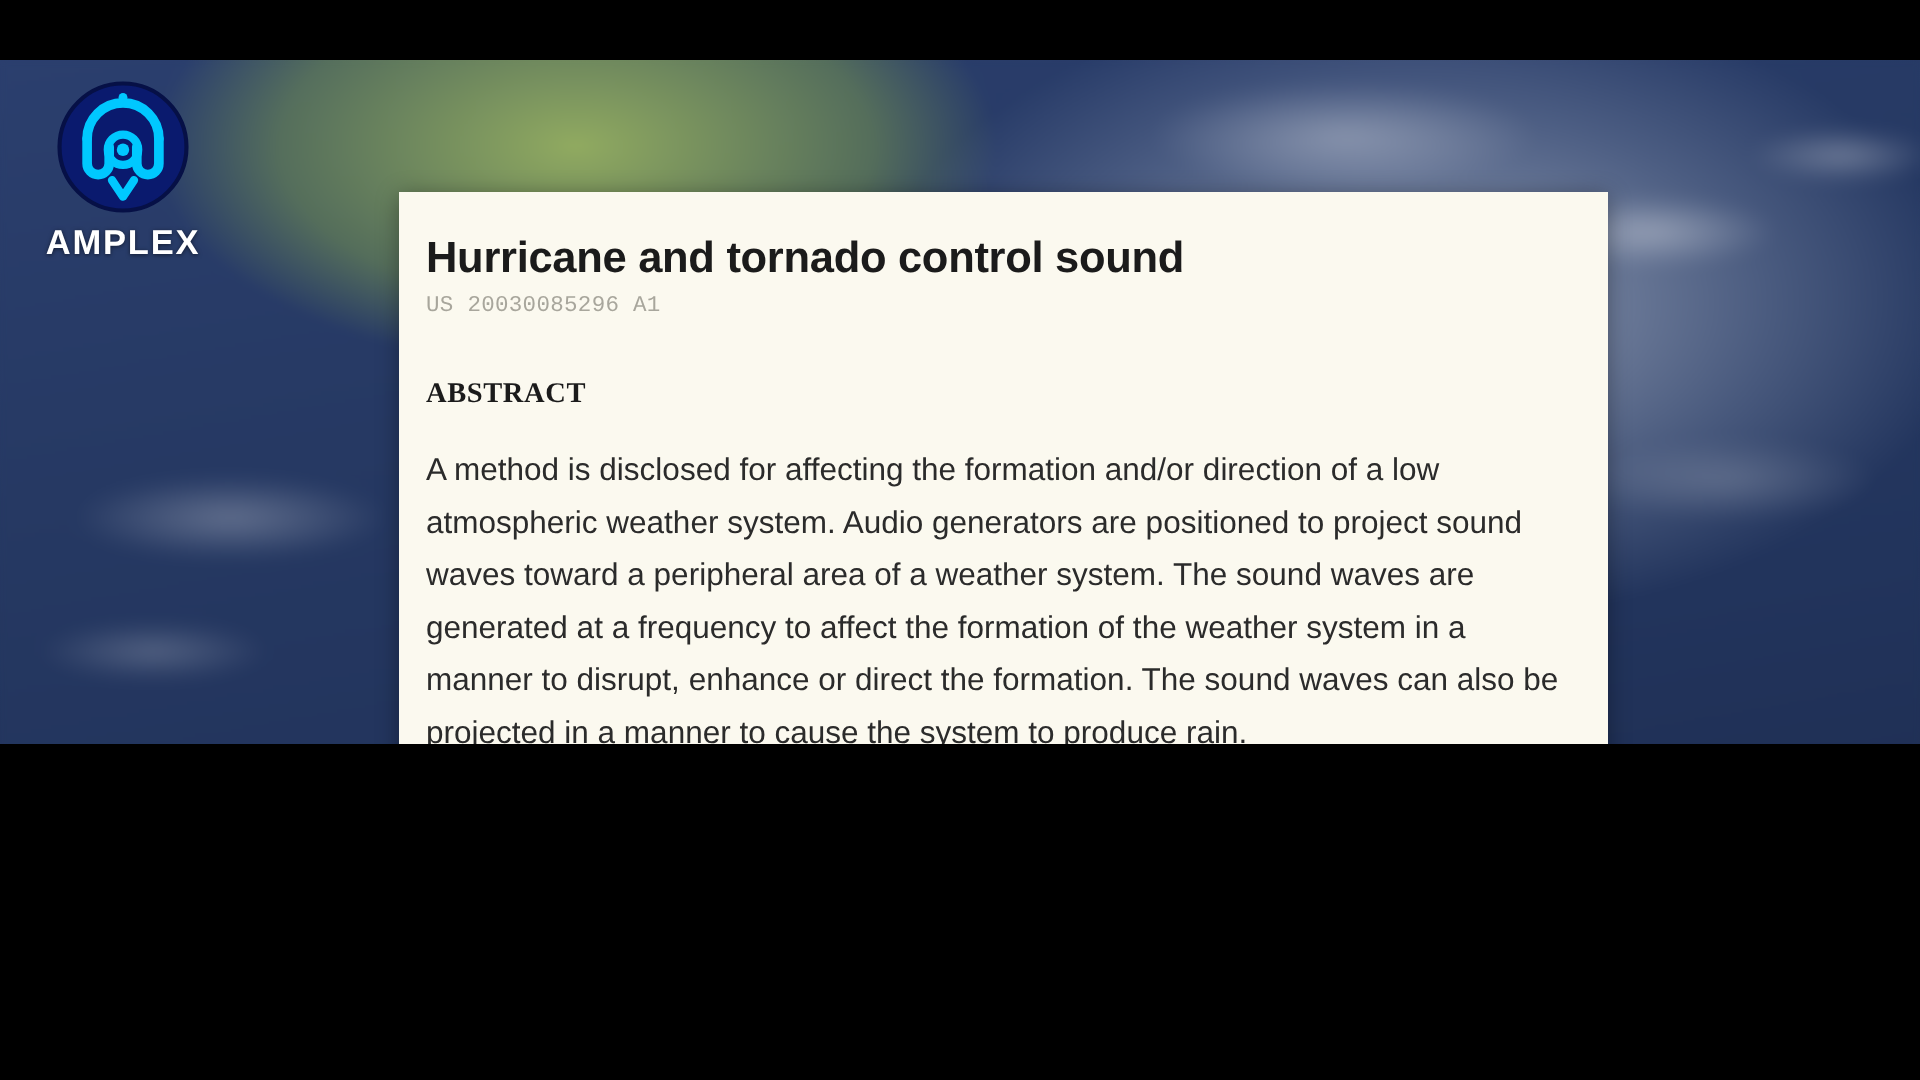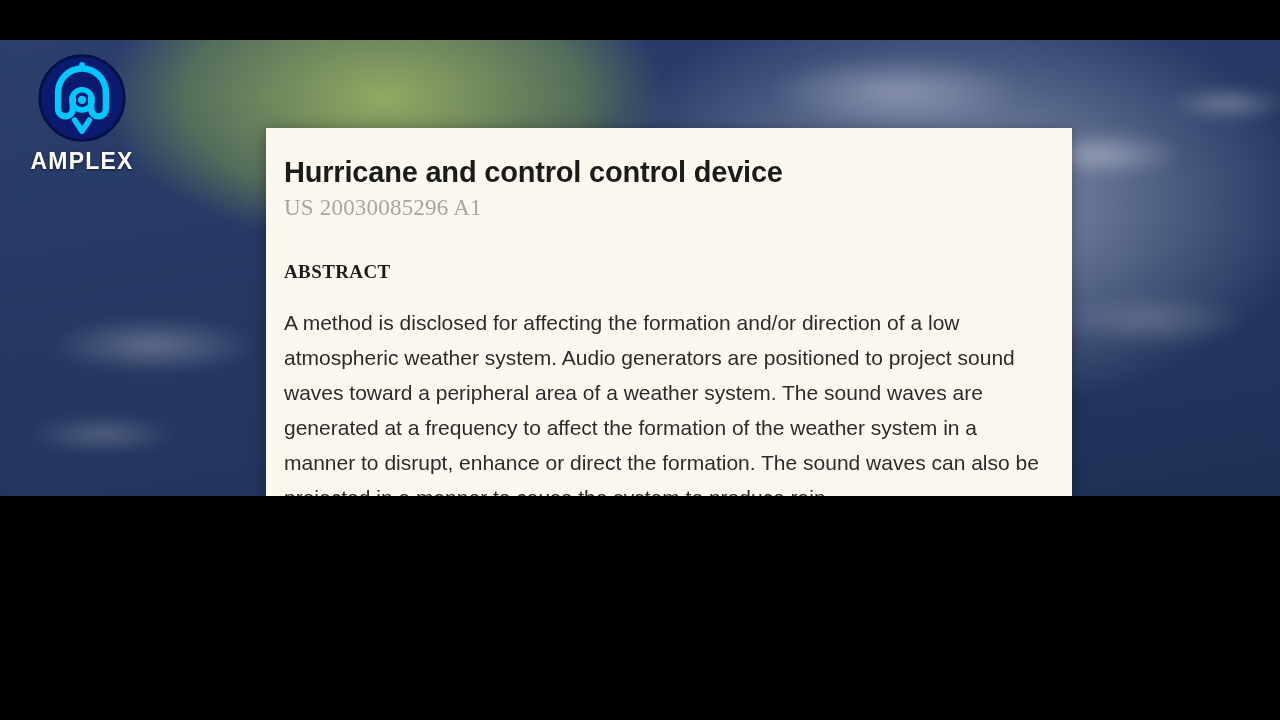--- a/index.html
+++ b/index.html
@@ -111,22 +111,22 @@
   .card-title {
     font-family: "Liberation Sans", sans-serif;
     font-size: 29px;
     font-weight: bold;
     color: #1b1b1b;
     margin: 0 0 6px 0;
     padding-left: 0;
     letter-spacing: -0.2px;
   }
   .card-subtitle {
-    font-family: Liberation Serif, serif;
-    font-size: 23px;
+    font-family: Liberation Mono, monospace;
+    font-size: 15px;
     color: #a8a69c;
     margin: 0 0 40px 0;
     letter-spacing: 0.2px;
   }
   .abstract-heading {
     font-family: "Liberation Serif", serif;
     font-size: 19px;
     font-weight: bold;
     color: #1b1b1b;
     letter-spacing: 0.4px;
@@ -179,21 +179,21 @@
         <path d="M24 44 L24 62 a8 8 0 0 0 16 0 L40 50" fill="none" stroke="#00c8ff" stroke-width="7" stroke-linecap="round"></path>
         <path d="M76 44 L76 62 a8 8 0 0 1 -16 0 L60 50" fill="none" stroke="#00c8ff" stroke-width="7" stroke-linecap="round"></path>
         <circle cx="50" cy="52" r="11" fill="none" stroke="#00c8ff" stroke-width="6"></circle>
         <circle cx="50" cy="52" r="4.5" fill="#00c8ff"></circle>
         <path d="M42 74 L50 86 L58 74" fill="none" stroke="#00c8ff" stroke-width="6" stroke-linecap="round" stroke-linejoin="round"></path>
       </svg>
       <div class="logo-text">AMPLEX</div>
     </div>
 
     <div class="card">
-      <h1 class="card-title">Hurricane and control control device</h1>
+      <h1 class="card-title">Hurricane and tornado control sound</h1>
       <div class="card-subtitle">US 20030085296 A1</div>
       <div class="abstract-heading">ABSTRACT</div>
       <p class="abstract-body">A method is disclosed for affecting the formation and/or direction of a low atmospheric weather system. Audio generators are positioned to project sound waves toward a peripheral area of a weather system. The sound waves are generated at a frequency to affect the formation of the weather system in a manner to disrupt, enhance or direct the formation. The sound waves can also be projected in a manner to cause the system to produce rain.</p>
     </div>
 
     <div class="caption-wrap">
       <span class="caption">lodged a patent</span>
     </div>
   </div>
 

